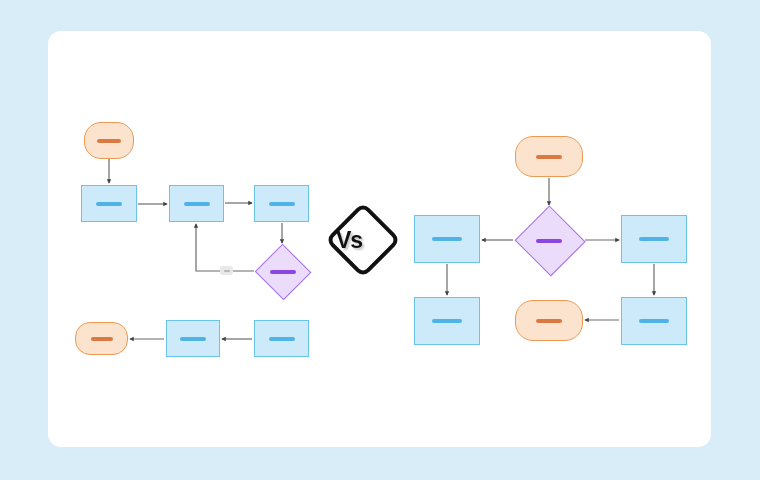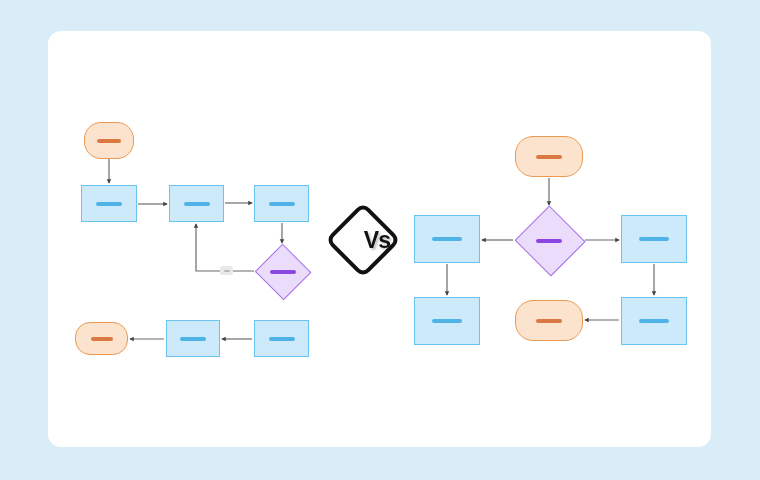--- a/index.html
+++ b/index.html
@@ -88,21 +88,21 @@
   .redact-orange { background: #da7a42; }
   .redact-purple { background: #8b45e0; }
 
   
   .vs-badge {
     position: absolute;
     width: 54px;
     height: 54px;
     display: flex;
     align-items: center;
-    justify-content: flex-end;
+    justify-content: flex-start;
   }
   .vs-diamond {
     position: absolute;
     left: 0;
     top: 0;
     width: 54px;
     height: 54px;
     box-sizing: border-box;
     border: 4px solid #111111;
     border-radius: 9px;

